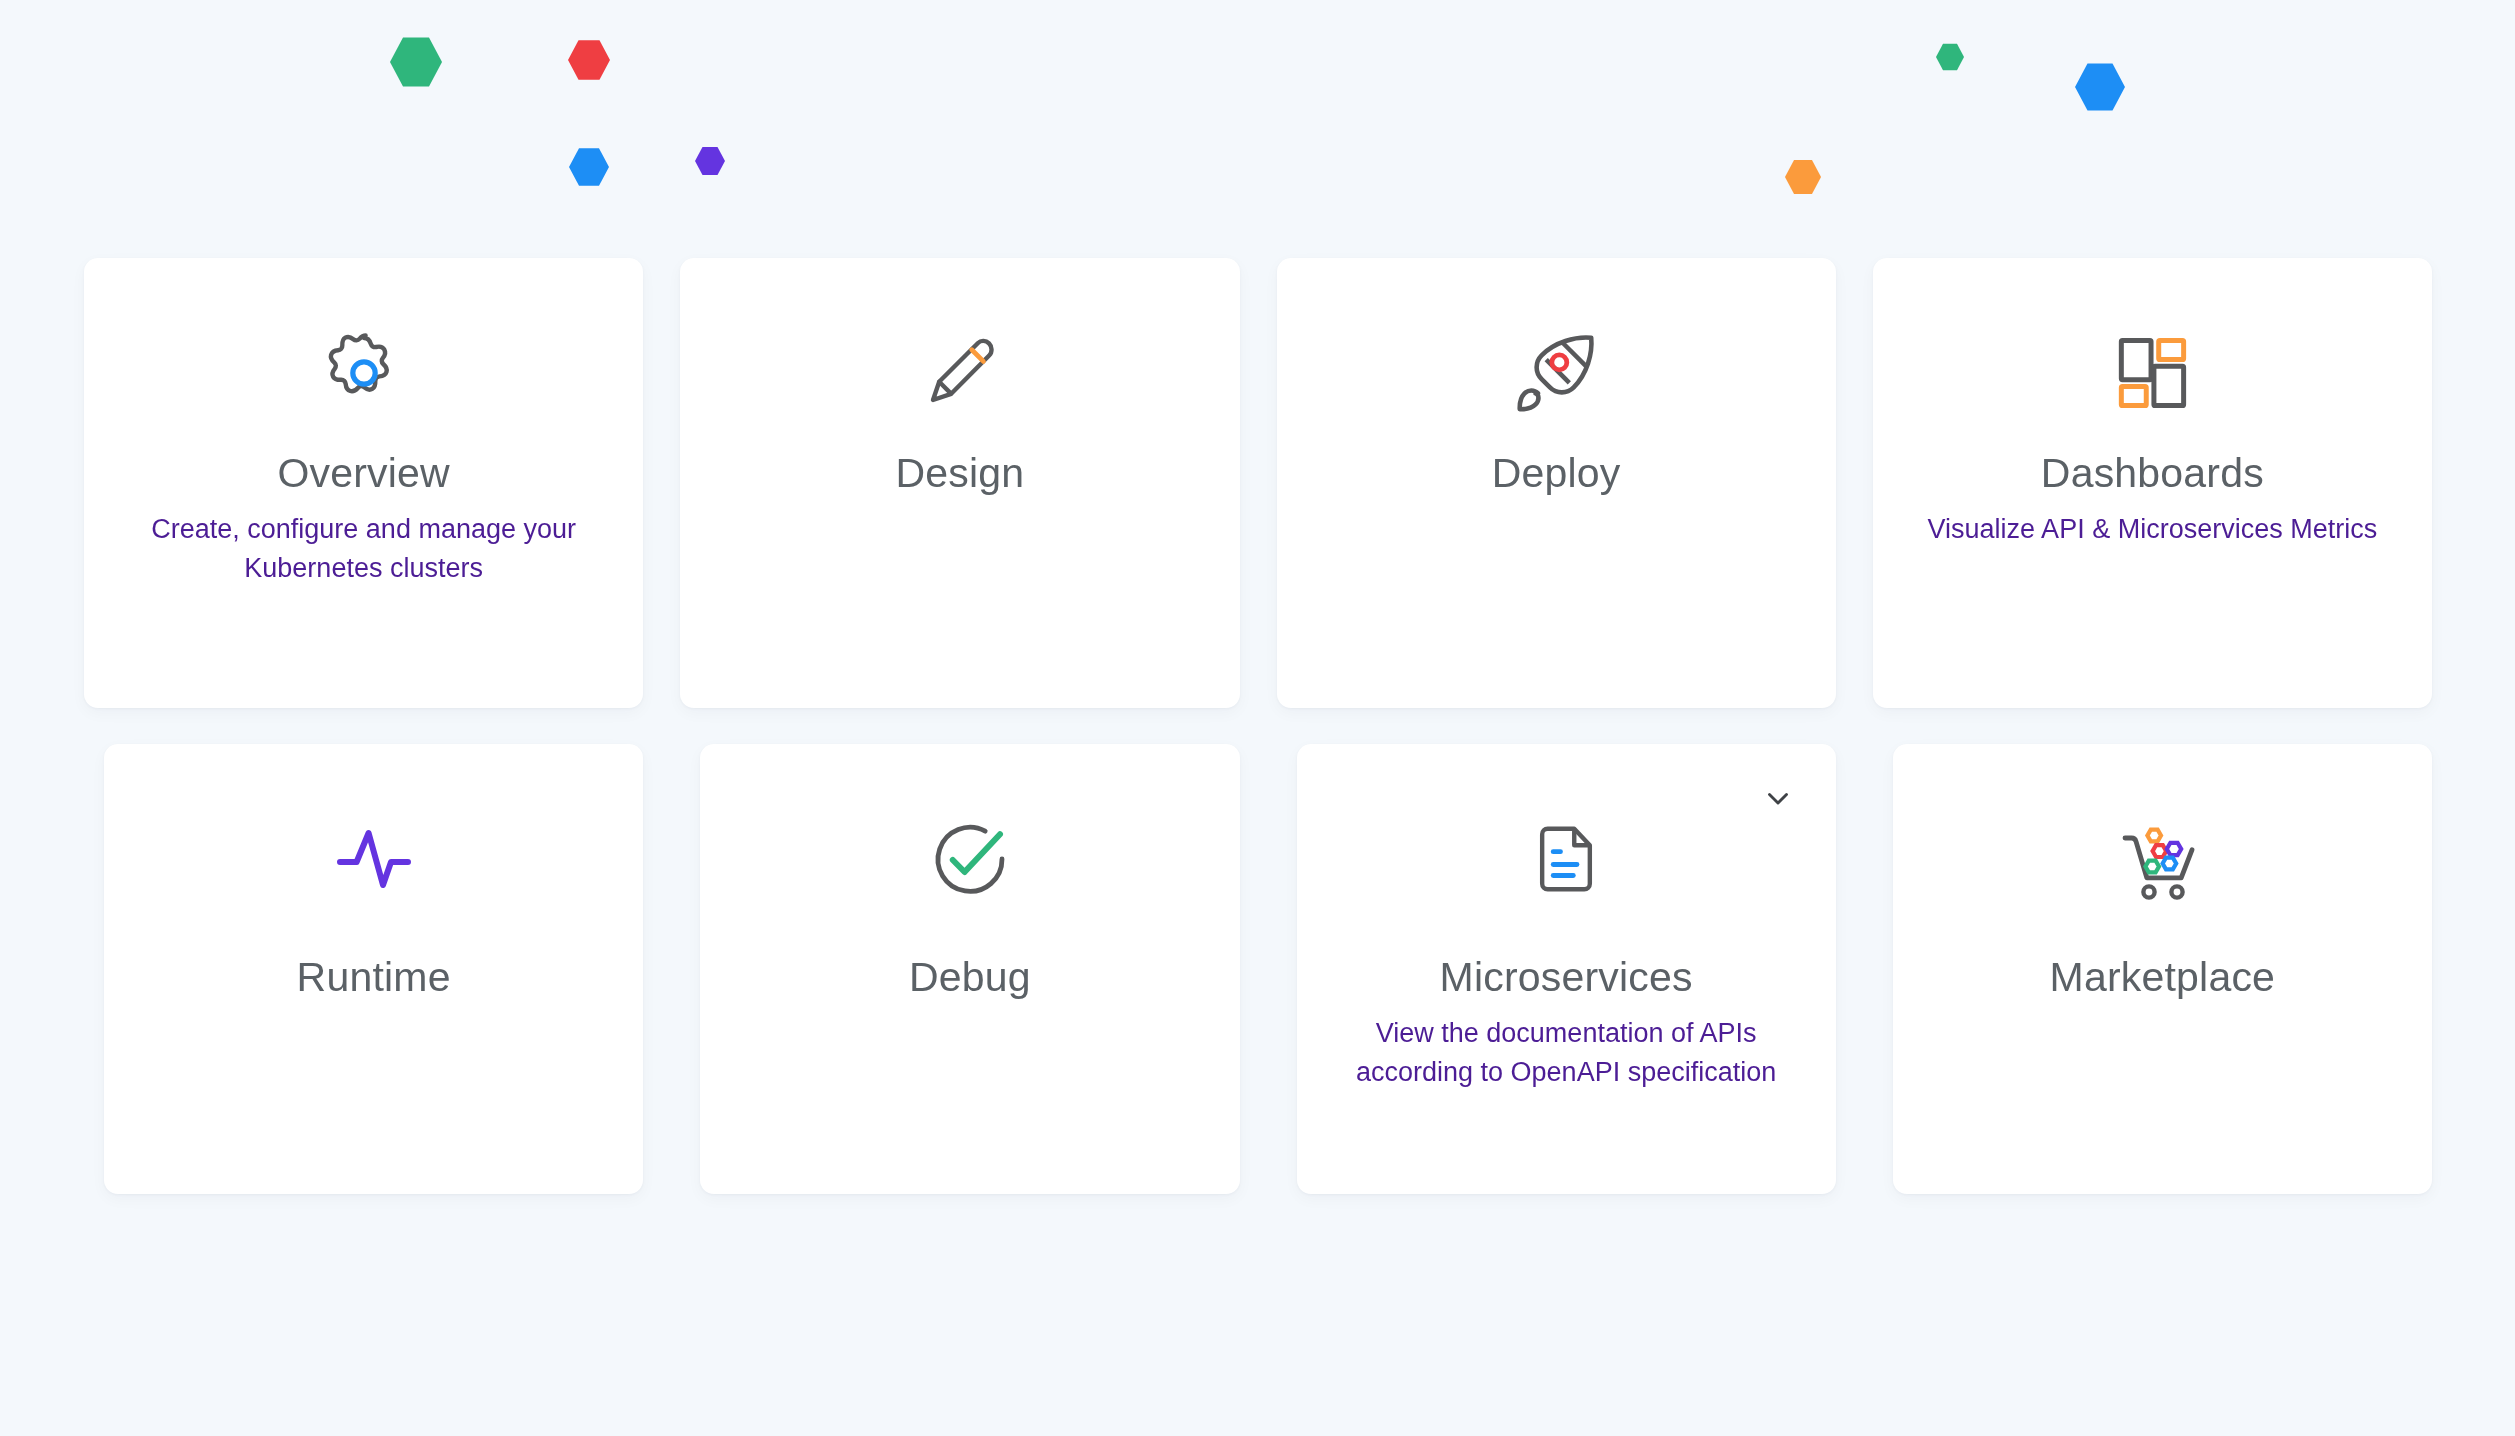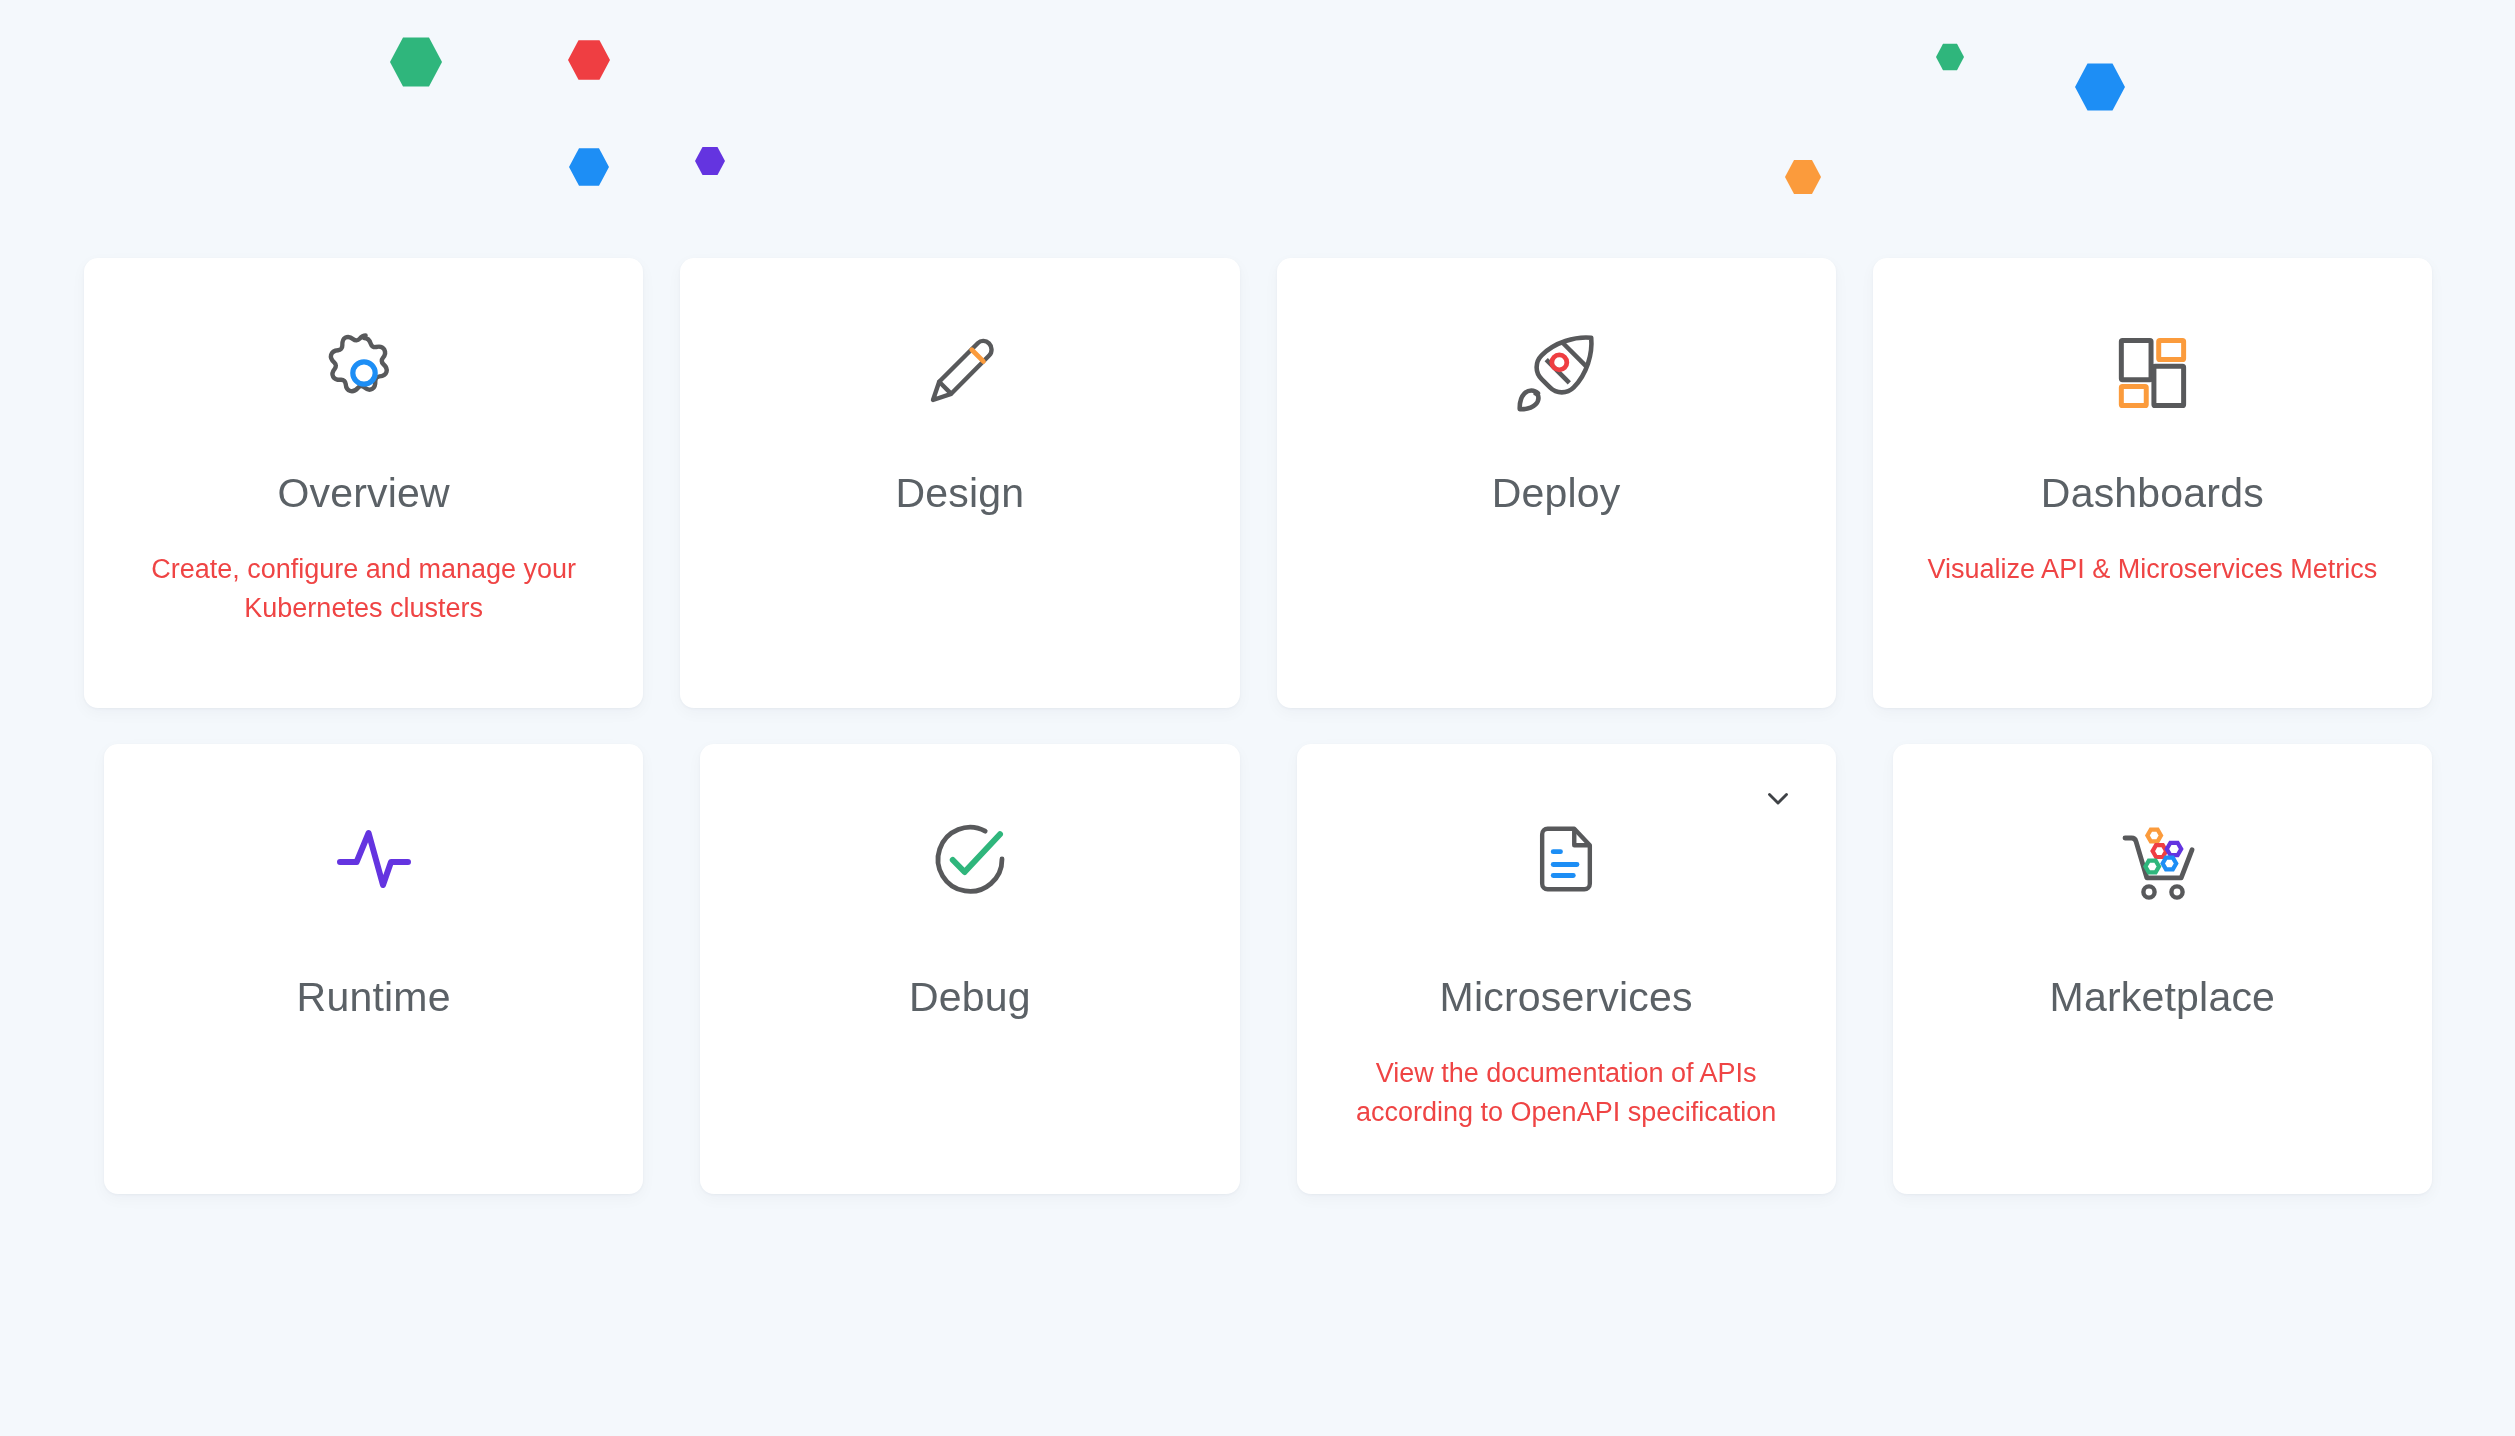--- a/index.html
+++ b/index.html
@@ -45,21 +45,20 @@
   .card {
     position: relative;
     background: #ffffff;
     border-radius: 14px;
     box-shadow: 0 1px 3px rgba(17, 40, 70, 0.045),
                 0 5px 16px rgba(17, 40, 70, 0.035);
     display: flex;
     flex-direction: column;
     align-items: center;
     padding: 56px 28px 24px 28px;
-    gap: 20px;
   }
   .row1 .card { height: 450px; }
   .row2 .card { height: 450px; margin-left: 20px; }
 
   .card-icon {
     height: 118px;
     display: flex;
     align-items: center;
     justify-content: center;
     margin-bottom: 16px;
@@ -72,21 +71,21 @@
     color: #5b6166;
     line-height: 1.25;
     margin-bottom: 11px;
     text-align: center;
     letter-spacing: 0.2px;
   }
 
   .card-desc {
     font-size: 27px;
     font-weight: 400;
-    color: #ef4444;
+    color: #4c1d95;
     line-height: 1.42;
     text-align: center;
     max-width: 470px;
   }
 
   .chevron {
     position: absolute;
     top: 32px;
     right: 36px;
     width: 44px;

